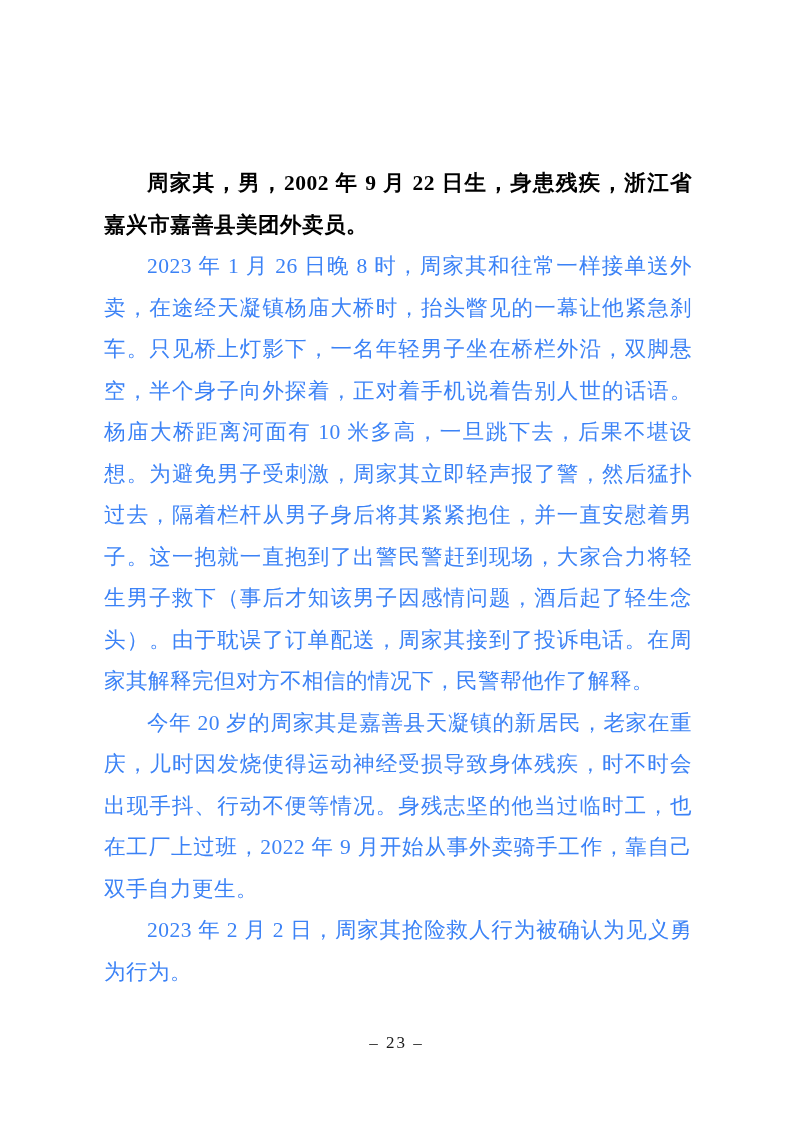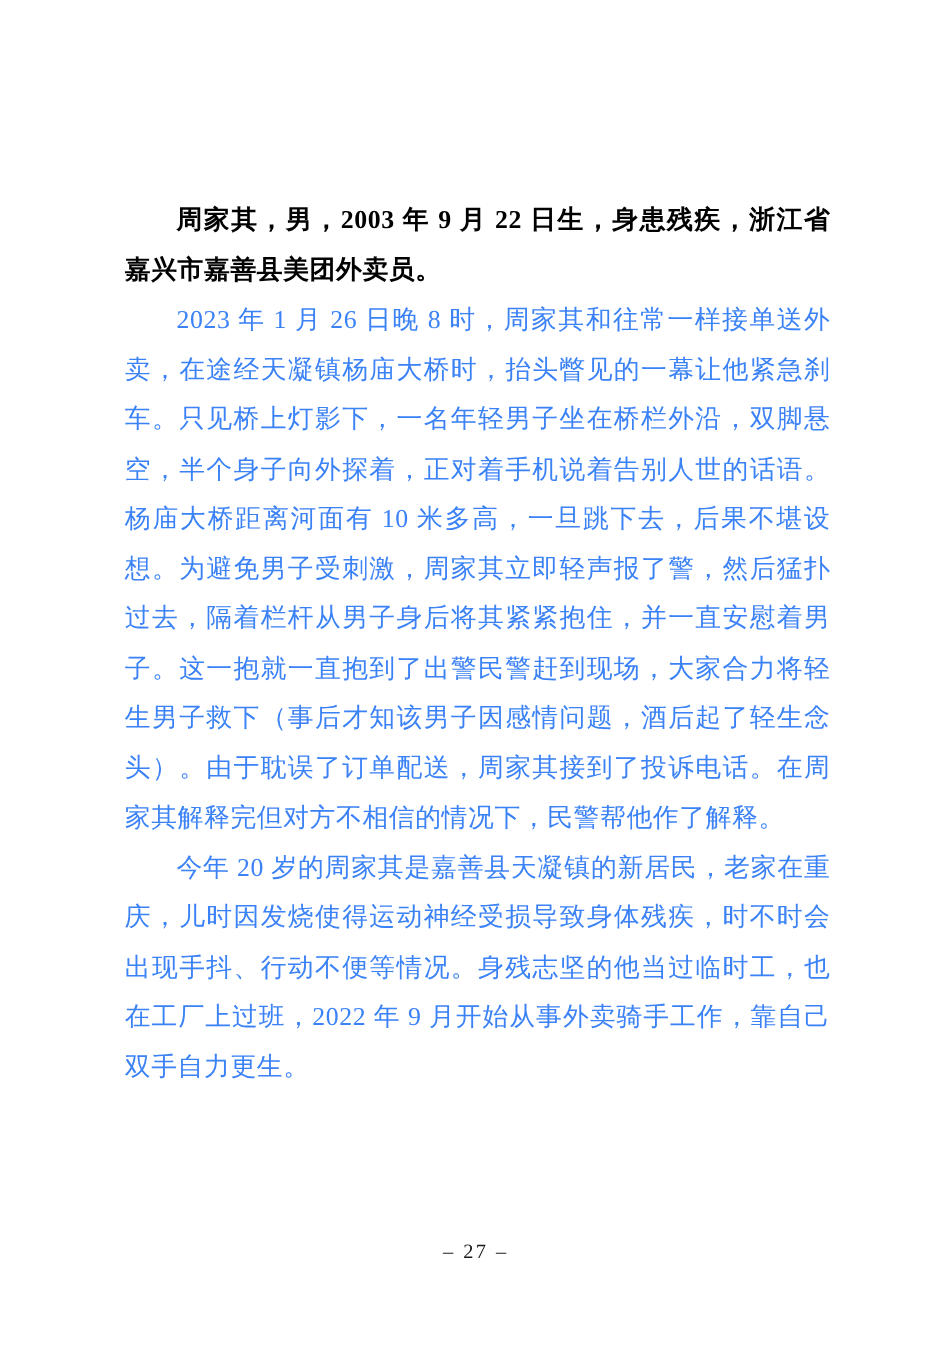--- a/index.html
+++ b/index.html
@@ -47,20 +47,21 @@
     color: #1a1a1a;
     font-family: "Liberation Serif", "DejaVu Serif", serif;
   }
 </style>
 </head>
 <body>
 
 <div class="page">
 
   <div class="text-block">
-    <p class="lead">周家其，男，2003 年 9 月 22 日生，身患残疾，浙江省嘉兴市嘉善县美团外卖员。</p>
+    <p class="lead">周家其，男，2002 年 9 月 22 日生，身患残疾，浙江省嘉兴市嘉善县美团外卖员。</p>
     <p>2023 年 1 月 26 日晚 8 时，周家其和往常一样接单送外卖，在途经天凝镇杨庙大桥时，抬头瞥见的一幕让他紧急刹车。只见桥上灯影下，一名年轻男子坐在桥栏外沿，双脚悬空，半个身子向外探着，正对着手机说着告别人世的话语。杨庙大桥距离河面有 10 米多高，一旦跳下去，后果不堪设想。为避免男子受刺激，周家其立即轻声报了警，然后猛扑过去，隔着栏杆从男子身后将其紧紧抱住，并一直安慰着男子。这一抱就一直抱到了出警民警赶到现场，大家合力将轻生男子救下（事后才知该男子因感情问题，酒后起了轻生念头）。由于耽误了订单配送，周家其接到了投诉电话。在周家其解释完但对方不相信的情况下，民警帮他作了解释。</p>
     <p>今年 20 岁的周家其是嘉善县天凝镇的新居民，老家在重庆，儿时因发烧使得运动神经受损导致身体残疾，时不时会出现手抖、行动不便等情况。身残志坚的他当过临时工，也在工厂上过班，2022 年 9 月开始从事外卖骑手工作，靠自己双手自力更生。</p>
+    <p>2023 年 2 月 2 日，周家其抢险救人行为被确认为见义勇为行为。</p>
   </div>
 
-  <div class="page-number">– 27 –</div>
+  <div class="page-number">– 23 –</div>
 
 </div>
 
 </body></html>

